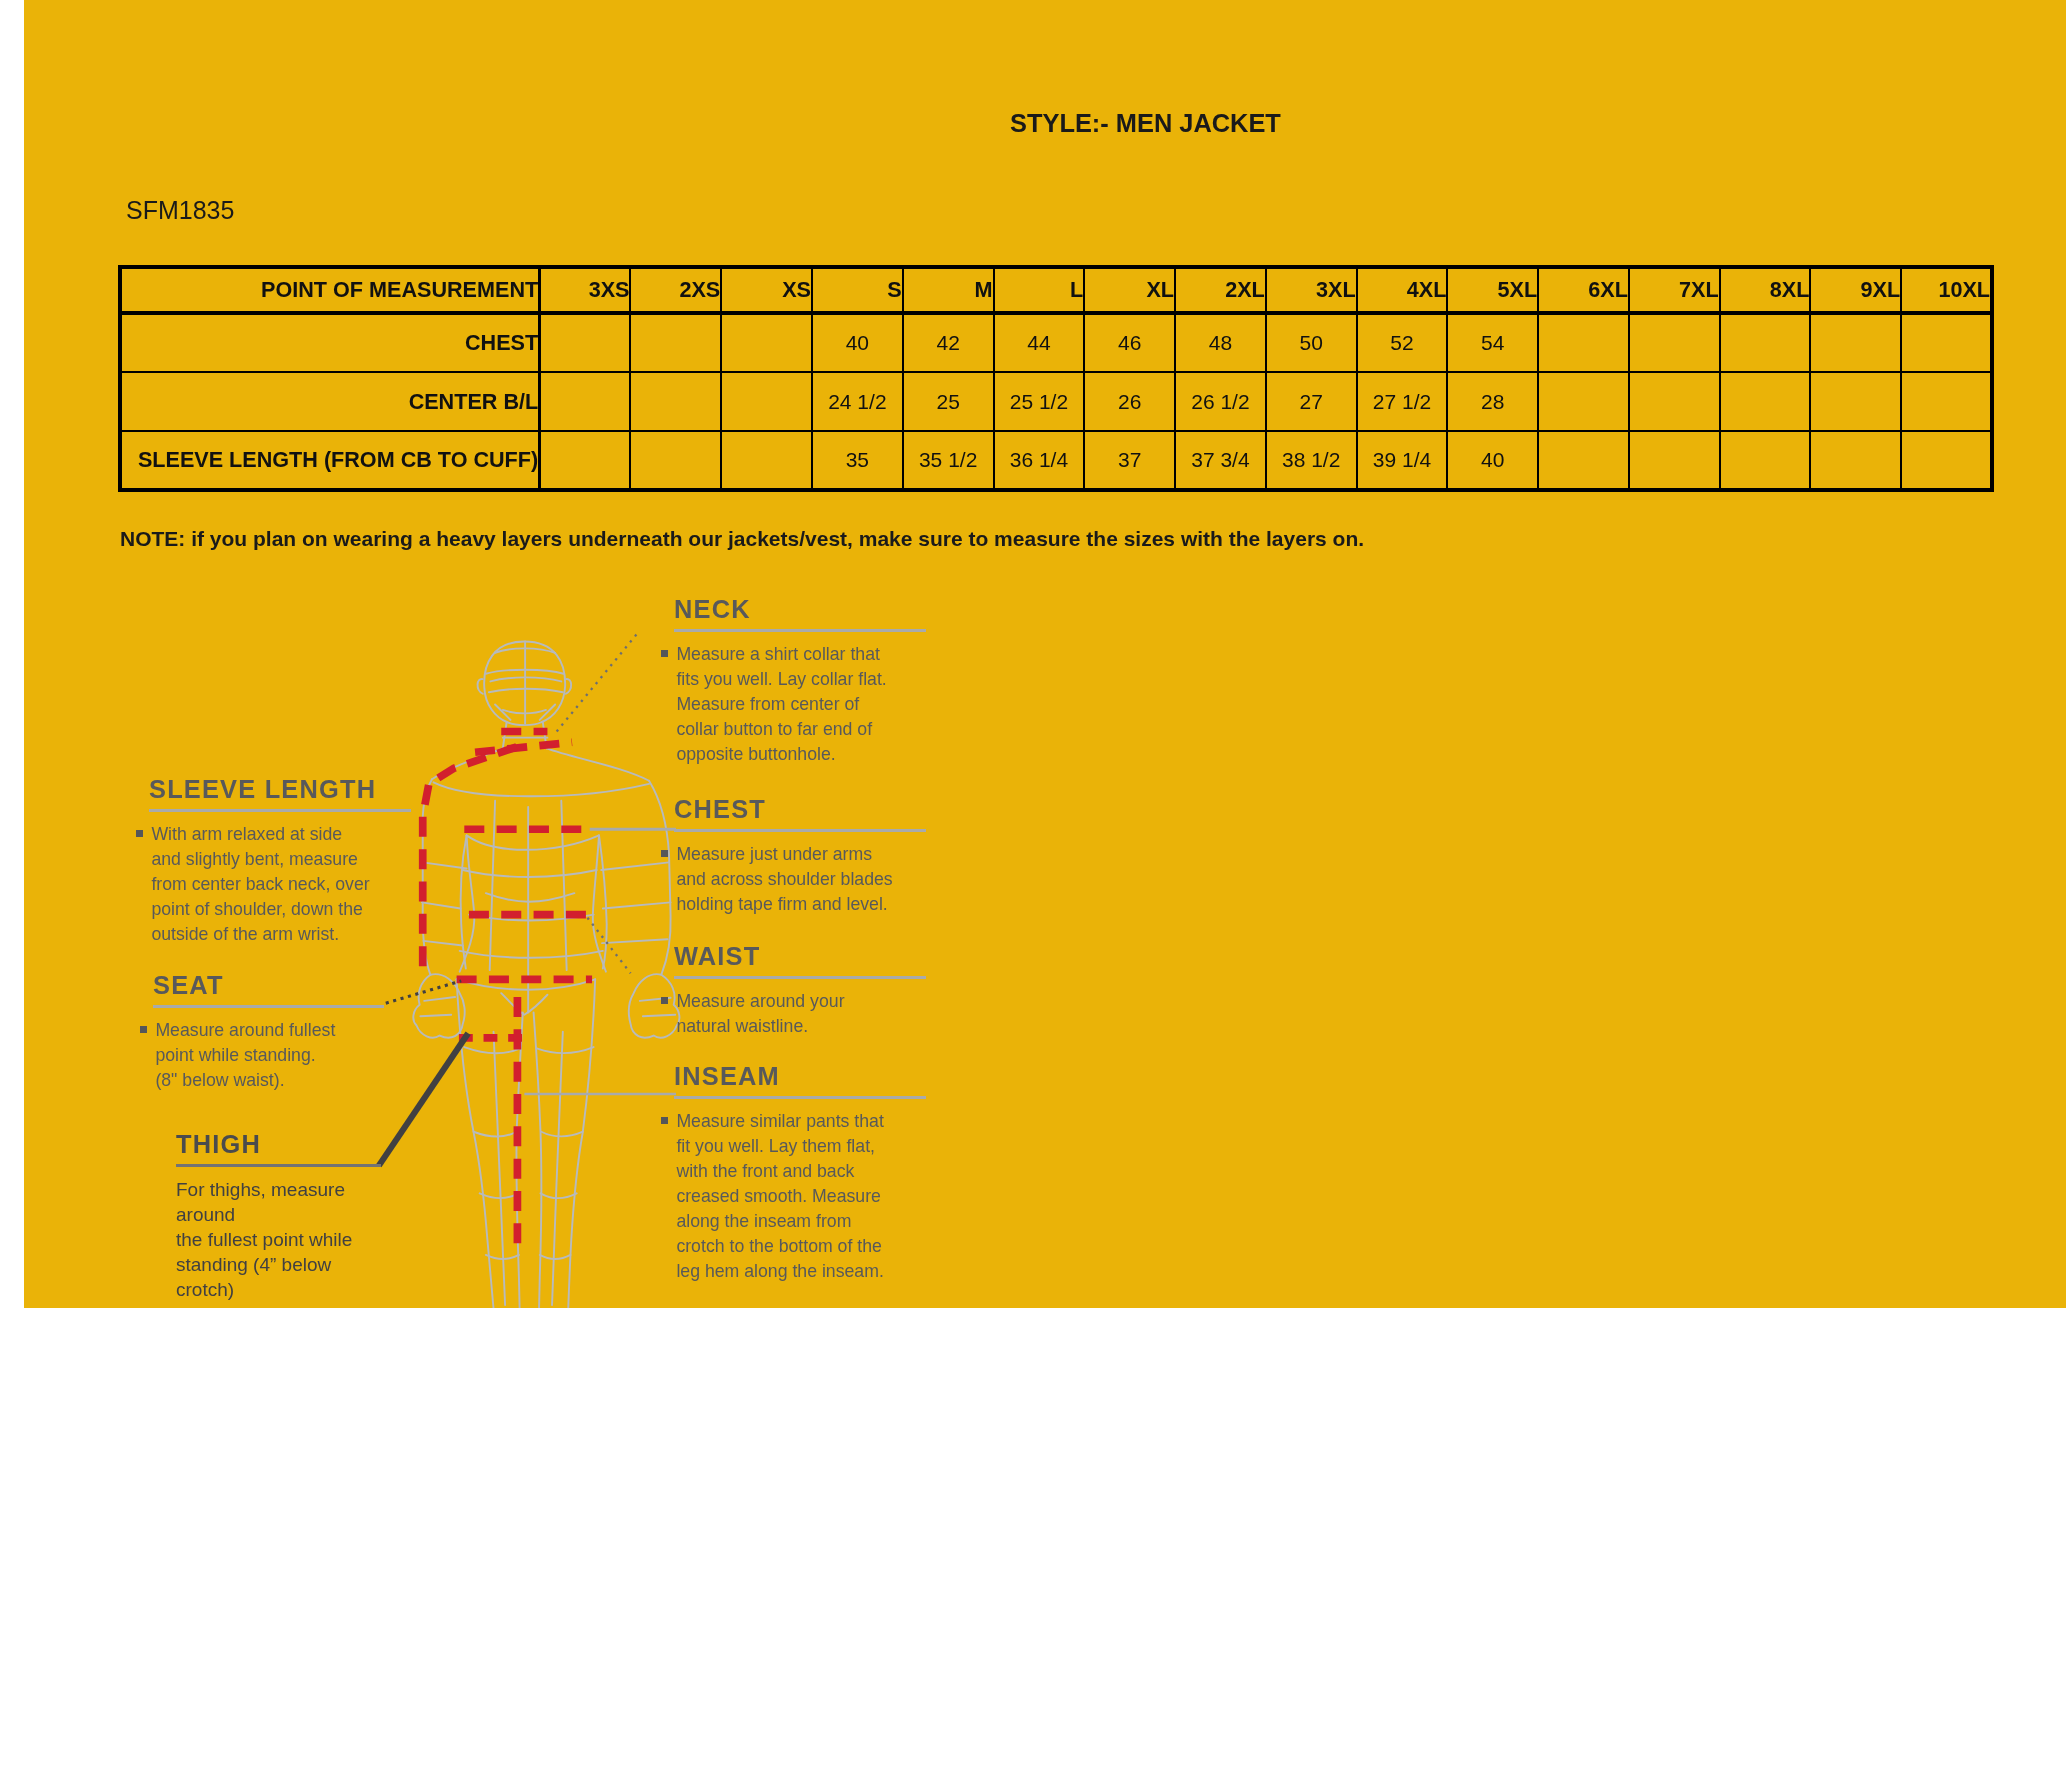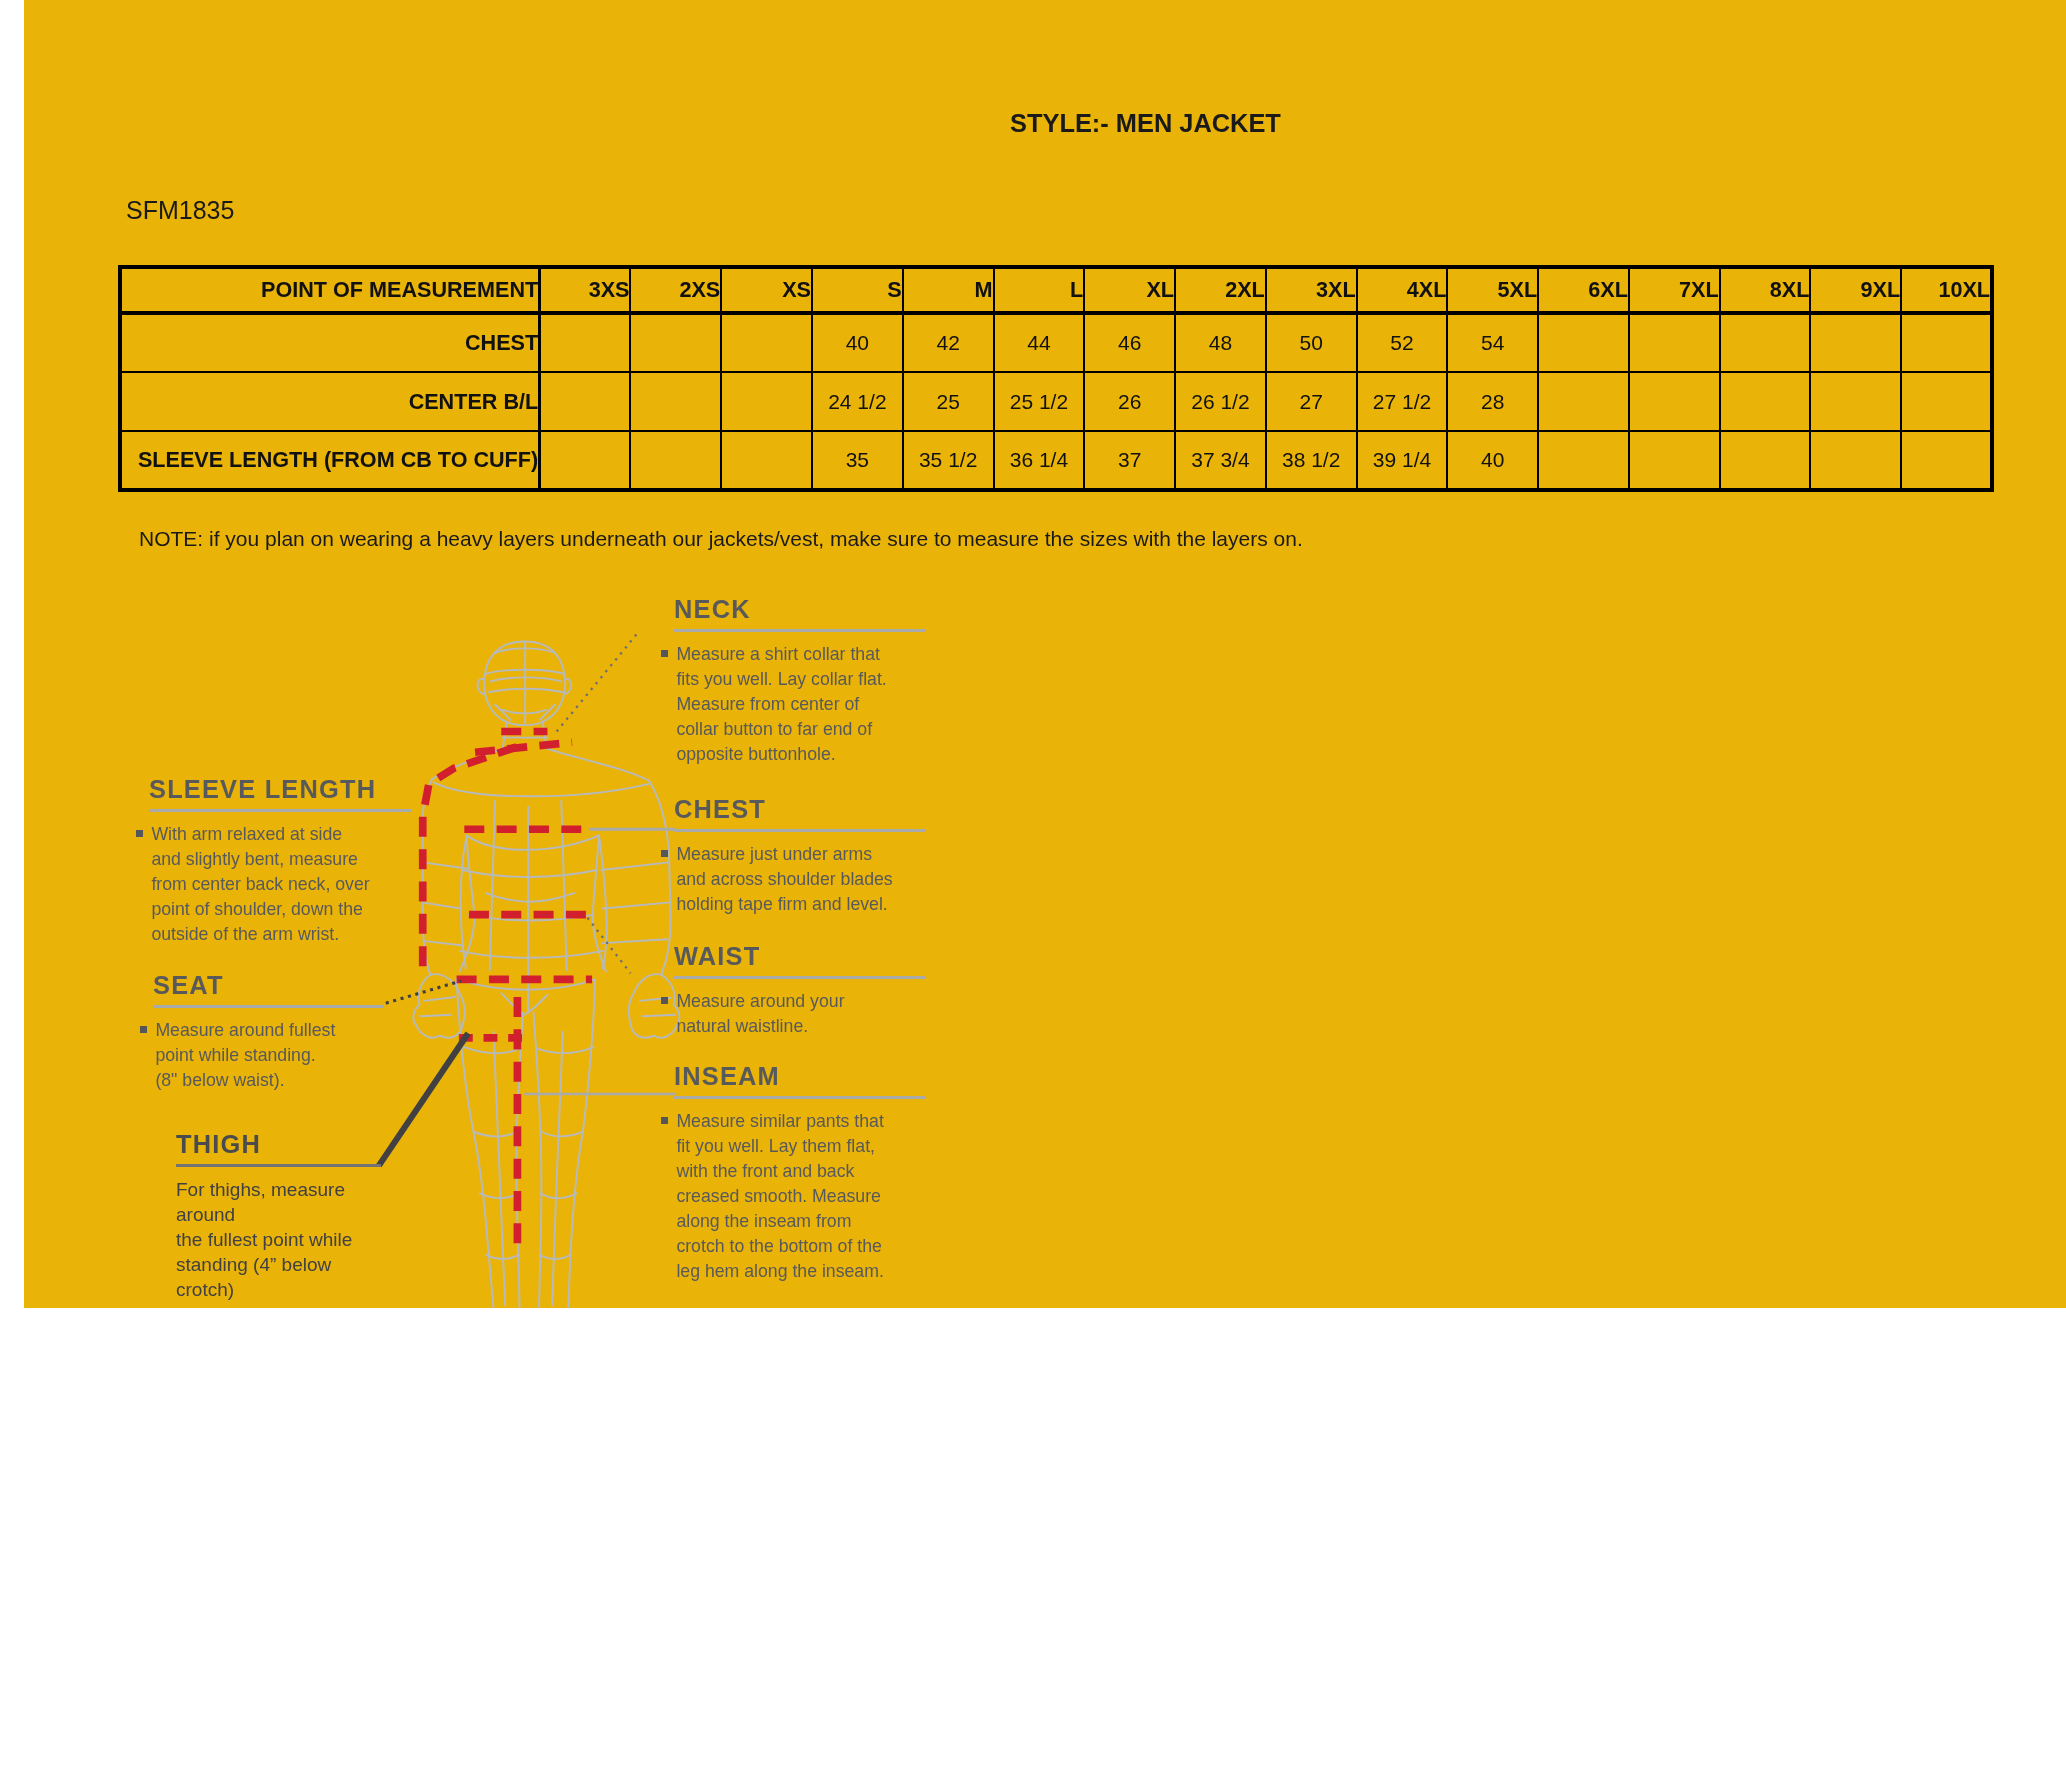--- a/index.html
+++ b/index.html
@@ -13,22 +13,22 @@
   }
   .title{
     position:absolute;left:986px;top:109px;
     font-size:25.4px;font-weight:bold;color:#1a1a1a;letter-spacing:0px;
   }
   .style-code{
     position:absolute;left:102px;top:196px;
     font-size:25px;font-weight:normal;color:#1a1a1a;
   }
   .note{
-    position:absolute;left:115px;top:527px;
-    font-size:21px;font-weight:normal;color:#1a1a1a;
+    position:absolute;left:96px;top:527px;
+    font-size:21px;font-weight:bold;color:#1a1a1a;
   }
   
   table.size-chart{
     position:absolute;left:94px;top:265px;
     width:1876px;
     border-collapse:collapse;
     table-layout:fixed;
     border:4.6px solid #000;
   }
   .size-chart th,.size-chart td{

